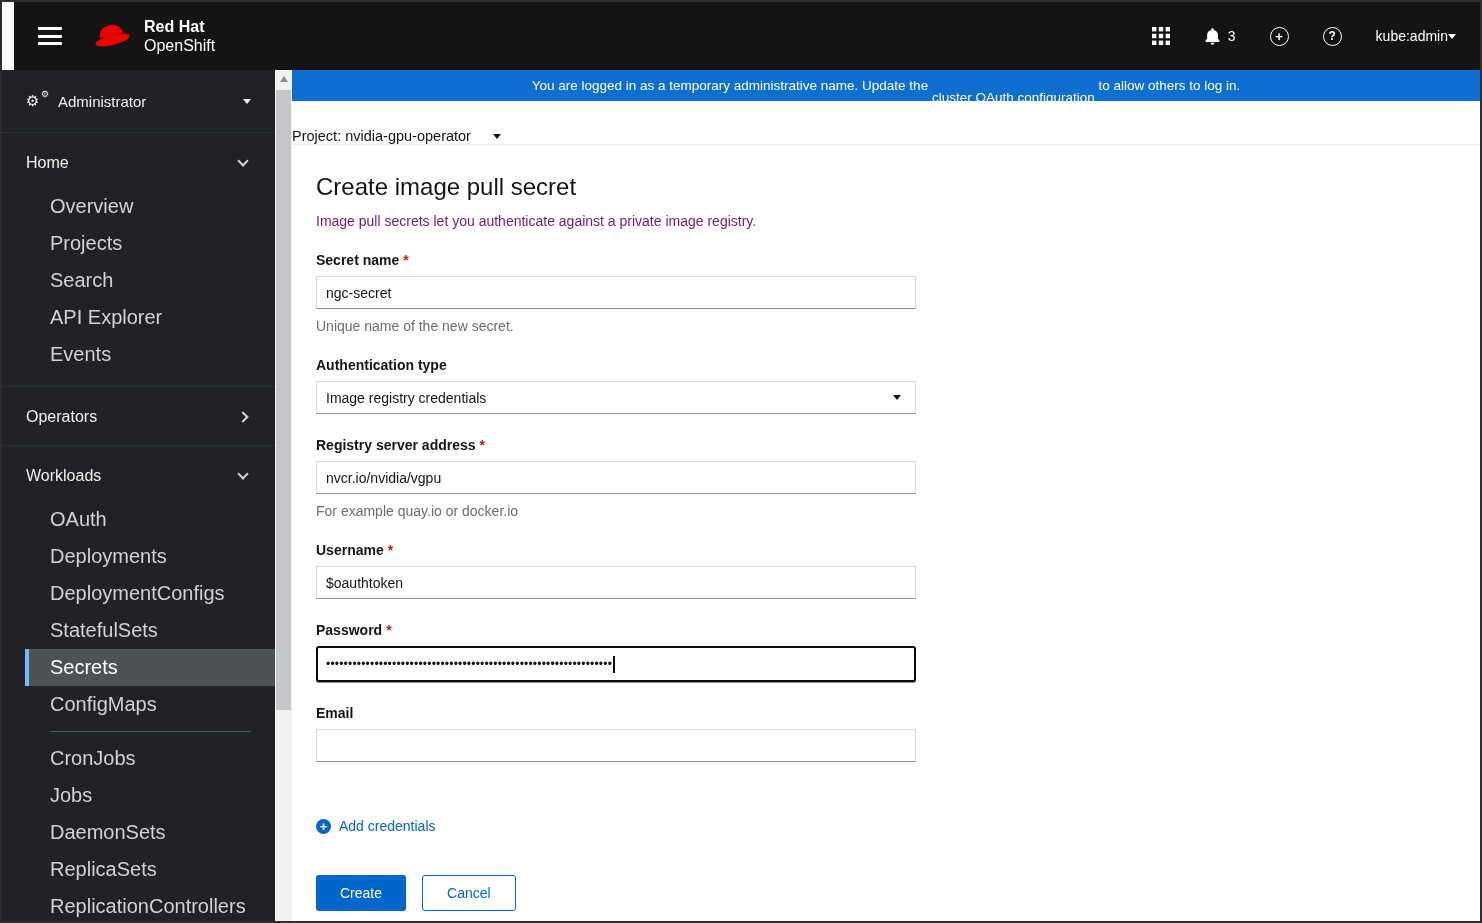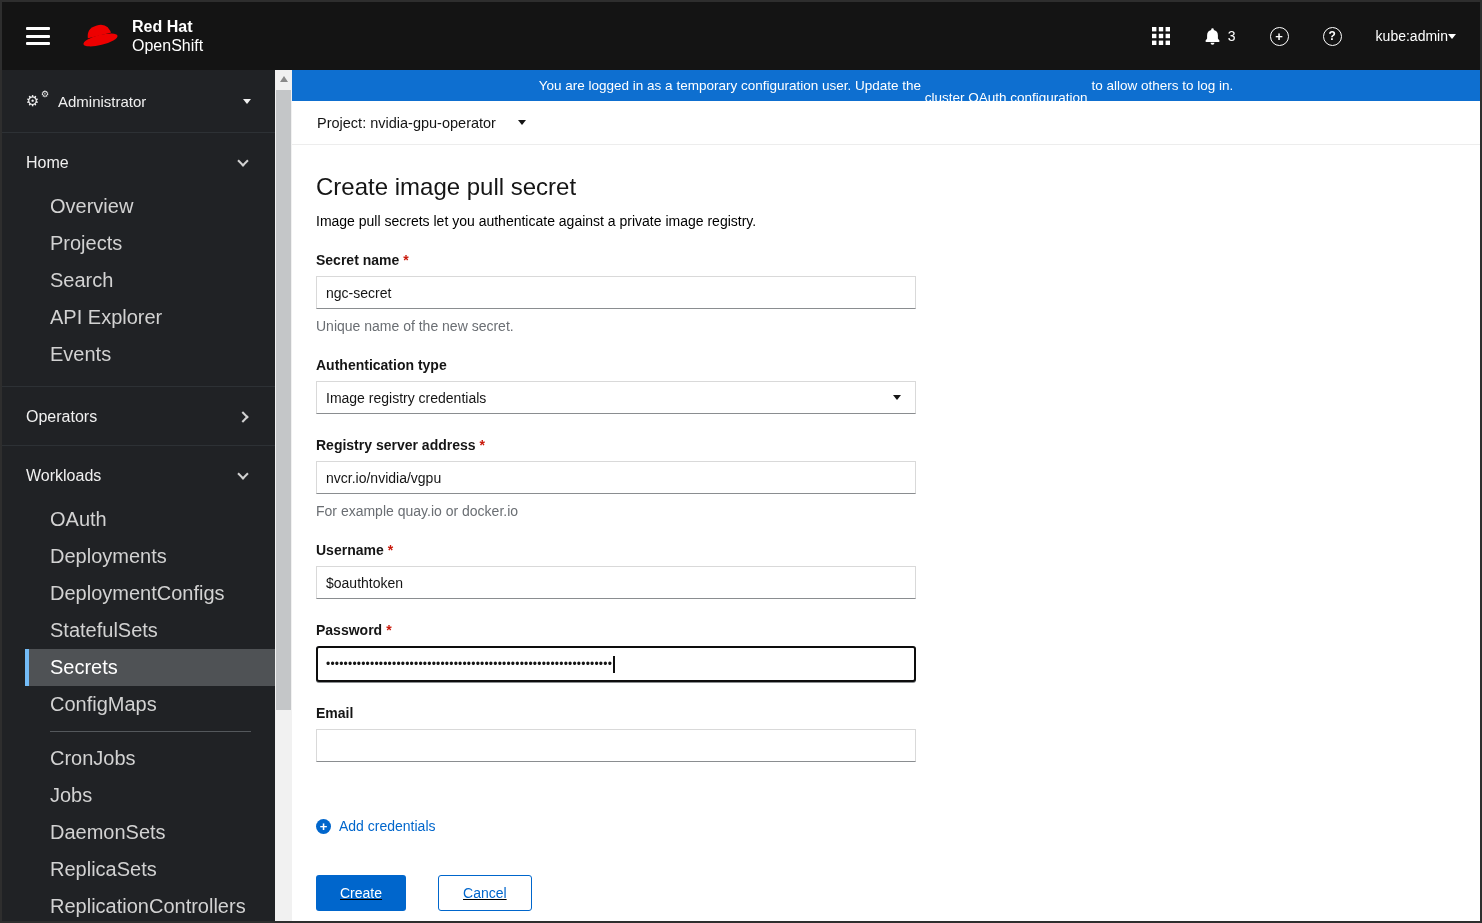--- a/index.html
+++ b/index.html
@@ -1,21 +1,21 @@
 <!DOCTYPE html>
 <html><head>
 <meta charset="utf-8">
 <style>
   * { margin:0; padding:0; box-sizing:border-box; }
   html,body { width:1482px; height:923px; }
   body { font-family:"Liberation Sans","DejaVu Sans",sans-serif; background:#fff; overflow:hidden; }
   .screen { position:relative; width:1482px; height:923px; border:2px solid #2e2e2e; background:#fff; overflow:hidden; }
 
   
-  .masthead { position:absolute; top:0; left:0; right:0; height:68px; background:#141414; display:flex; align-items:center; padding:0 24px; z-index:5; }
+  .masthead { position:absolute; top:0; left:12px; right:0; height:68px; background:#141414; display:flex; align-items:center; padding:0 24px; z-index:5; }
   .hamburger { width:24px; height:18px; display:flex; flex-direction:column; justify-content:space-between; cursor:pointer; margin-right:28px; }
   .hamburger span { display:block; height:3px; background:#fff; border-radius:1px; }
   .brand { display:flex; align-items:center; gap:10px; }
   .brand-text { color:#fff; line-height:19px; font-size:16px; }
   .brand-text .l1 { font-weight:700; }
   .masthead-right { margin-left:auto; display:flex; align-items:center; gap:34px; color:#fff; }
   .icon-btn { display:flex; align-items:center; gap:7px; cursor:pointer; color:#fff; }
   .ring-icon { width:19px; height:19px; border:1.5px solid #fff; border-radius:50%; display:flex; align-items:center; justify-content:center; font-size:13px; font-weight:700; color:#fff; }
   .notif-count { font-size:14px; }
   .user-menu { display:flex; align-items:center; font-size:14px; cursor:pointer; }
@@ -43,45 +43,45 @@
   
   .scrollbar { position:absolute; top:68px; left:273px; width:17px; bottom:0; background:#f1f1f1; }
   .scroll-up { position:absolute; top:0; left:0; width:17px; height:18px; display:flex; align-items:center; justify-content:center; }
   .scroll-up .tri { width:0; height:0; border-left:4px solid transparent; border-right:4px solid transparent; border-bottom:6px solid #8a8a8a; }
   .scroll-thumb { position:absolute; top:20px; left:1px; width:15px; height:620px; background:#c4c6c8; }
 
   
   .page { position:absolute; top:68px; left:290px; right:0; bottom:0; background:#fff; }
   .banner { height:31px; background:#0e6fd0; color:#fff; font-size:13.5px; display:flex; align-items:center; justify-content:center; gap:0; white-space:pre; }
   .banner a { color:#fff; text-decoration:underline; cursor:pointer;margin-top:24px; }
-  .project-bar { height:44px; display:flex; align-items:center; padding-left:25px; border-bottom:1px solid #ededed; font-size:14.5px; color:#151515; }
+  .project-bar { height:44px; display:flex; align-items:flex-end; border-bottom:1px solid #ededed; font-size:14.5px; color:#151515; }
   .project-bar .sel { display:flex; align-items:center; gap:22px; cursor:pointer; }
   .project-bar .caret-down { color:#151515; }
 
   .content { padding:28px 4px 0 24px; }
   .page-title { font-size:24px; font-weight:400; color:#151515; }
-  .page-subtitle { margin-top:12px; font-size:14px; color:#000000; }
+  .page-subtitle { margin-top:12px; font-size:14px; color:#701a75; }
 
   .field-label { margin-top:23px; font-size:14px; font-weight:600; color:#151515; }
   .req { color:#c9190b; margin-left:4px; font-weight:600; }
   .text-input, .select-box { width:600px; height:33px; border:1px solid #d9d9d9; border-bottom:1px solid #8a8d90; background:#fff; font-size:14px; color:#151515; padding:0 9px; margin-top:8px; font-family:inherit; display:block; }
   .select-box { display:flex; align-items:center; justify-content:space-between; cursor:pointer; padding-right:14px; }
   .select-box .caret-down { color:#151515; }
   .help-text { margin-top:9px; font-size:14px; color:#6a6e73; }
 
   .password-wrap { position:relative; width:600px; margin-top:8px; }
   .password-box { width:600px; height:36px; border:2px solid #0d0d0d; border-radius:3px; background:#fff; display:flex; align-items:center; padding:0 8px; box-shadow:0 1px 0 #8a8d90; }
   .password-dots { font-size:12px; letter-spacing:0.2px; color:#151515; }
   .text-caret { display:inline-block; width:1.5px; height:17px; background:#101010; margin-left:1px; }
 
   .add-cred { margin-top:56px; display:flex; align-items:center; gap:8px; cursor:pointer; width:max-content; }
   .plus-disc { width:15px; height:15px; border-radius:50%; background:#0066cc; color:#fff; display:flex; align-items:center; justify-content:center; font-size:13px; font-weight:700; line-height:1; }
   .add-cred .lbl { color:#0066cc; font-size:14px; }
 
-  .button-row { margin-top:41px; display:flex; gap:32px;text-decoration:underline; }
+  .button-row { margin-top:41px; display:flex; gap:16px; }
   .btn { height:36px; padding:0 24px; font-size:14px; border-radius:3px; cursor:pointer; font-family:inherit; }
   .btn-primary { background:#0066cc; color:#fff; border:none; }
   .btn-secondary { background:#fff; color:#0066cc; border:1px solid #0066cc; }
 
   svg { display:block; }
 </style>
 </head>
 <body>
 
 <div class="screen">
@@ -198,21 +198,21 @@
   </nav>
 
   <div class="scrollbar">
     <div class="scroll-up">
         <span class="tri"></span>
       </div>
     <div class="scroll-thumb"></div>
   </div>
 
   <main class="page">
-    <div class="banner"><span>You are logged in as a temporary configuration user. Update the </span><a>cluster OAuth configuration</a><span> to allow others to log in.</span></div>
+    <div class="banner"><span>You are logged in as a temporary administrative name. Update the </span><a>cluster OAuth configuration</a><span> to allow others to log in.</span></div>
 
     <div class="project-bar">
       <span class="sel">
         <span><span>Project:</span>&nbsp;<span>nvidia-gpu-operator</span></span>
         <span class="caret-down"></span>
       </span>
     </div>
 
     <div class="content">
       <h1 class="page-title">Create image pull secret</h1>

